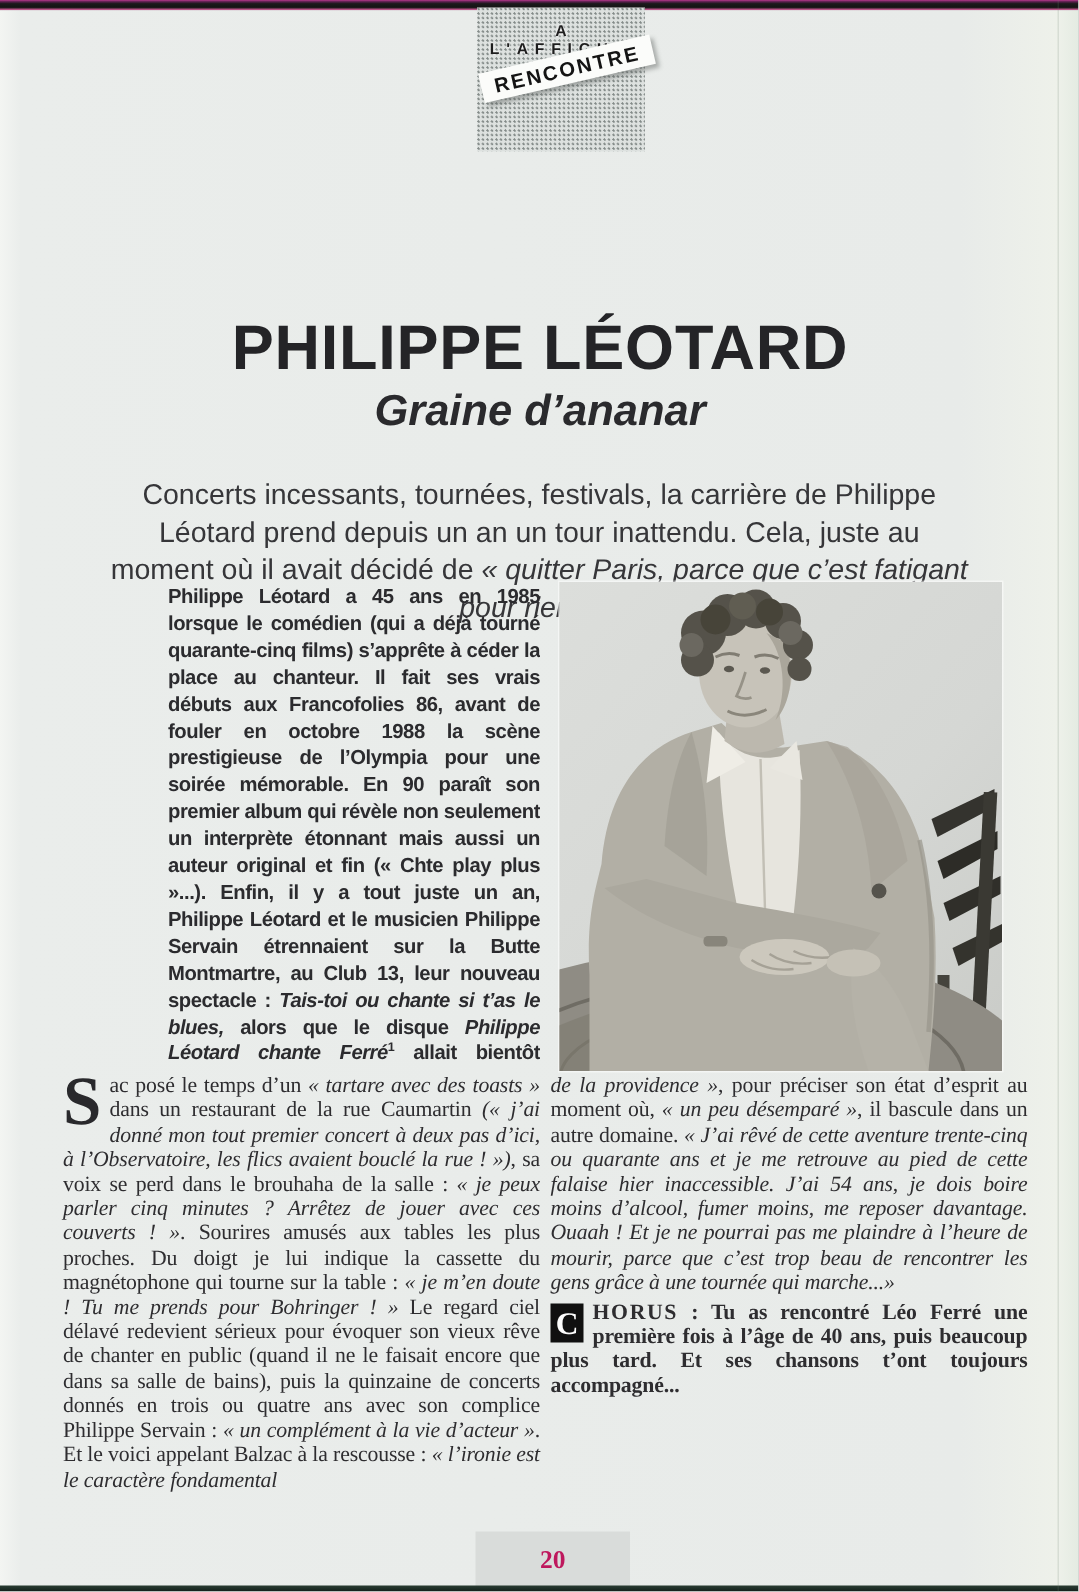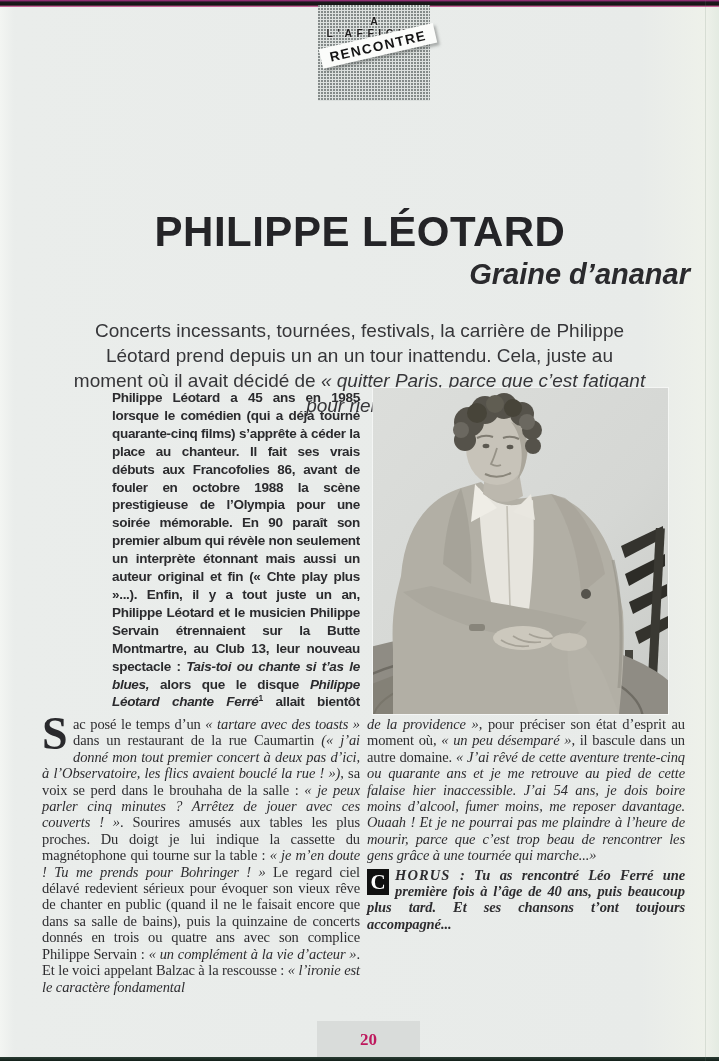--- a/index.html
+++ b/index.html
@@ -33,21 +33,21 @@
     background:#fbfcfa; color:#141414;
     font-family:"Liberation Sans", sans-serif; font-weight:700; font-size:13.5px;
     letter-spacing:1.5px; padding:3px 9px 2px;
     box-shadow:2px 3px 3px rgba(90,95,93,.45); }
 
   
   .title { position:absolute; left:30px; top:208px; width:660px; margin:0;
     text-align:center; font-family:"Liberation Sans", sans-serif; font-weight:700;
     font-size:42px; letter-spacing:.5px; color:#242427; }
   .subtitle { position:absolute; left:30px; top:258px; width:660px; margin:0;
-    text-align:right; font-family:"Liberation Sans", sans-serif; font-weight:700;
+    text-align:center; font-family:"Liberation Sans", sans-serif; font-weight:700;
     font-style:italic; font-size:29px; color:#2a2a2d; }
 
   .lead { position:absolute; left:72px; top:318px; width:575px; margin:0;
     text-align:center; font-family:"Liberation Sans", sans-serif;
     font-size:19px; line-height:25px; color:#363639; }
 
   
   .intro { position:absolute; left:112px; top:389px; width:248px; height:324px; overflow:hidden;
     font-family:"Liberation Sans", sans-serif; font-weight:700;
     font-size:13.5px; line-height:17.9px; letter-spacing:-.3px;
@@ -65,21 +65,21 @@
   .col p { margin:0; }
   .col .quote-p { margin-bottom:3px; }
 
   .dropcap-s { float:left; width:27px; height:32px; margin:2px 4px 0 0;
     font-size:46px; line-height:31px; font-weight:700; color:#29292c; }
   .dropcap-c { float:left; width:22px; height:26px; margin:2px 6px 1px 0;
     background:#101010; color:#fcfcfc; text-align:center;
     font-size:21px; line-height:26px; font-weight:700; }
 
   .it  { font-style:italic; }
-  .bd  { font-weight:700;font-style:italic; }
+  .bd  { font-weight:700; }
   .sp  { letter-spacing:1.1px; }
   .sup { vertical-align:super; font-size:.62em; line-height:0; }
 
   
   .pagenum-box { position:absolute; left:317px; top:1021px; width:103px; height:37px;
     background:#d9dcda; display:flex; align-items:center; justify-content:center;
     font-family:"Liberation Serif", serif; font-weight:700; font-size:17px; color:#be185d; }
 </style>
 </head>
 <body>

